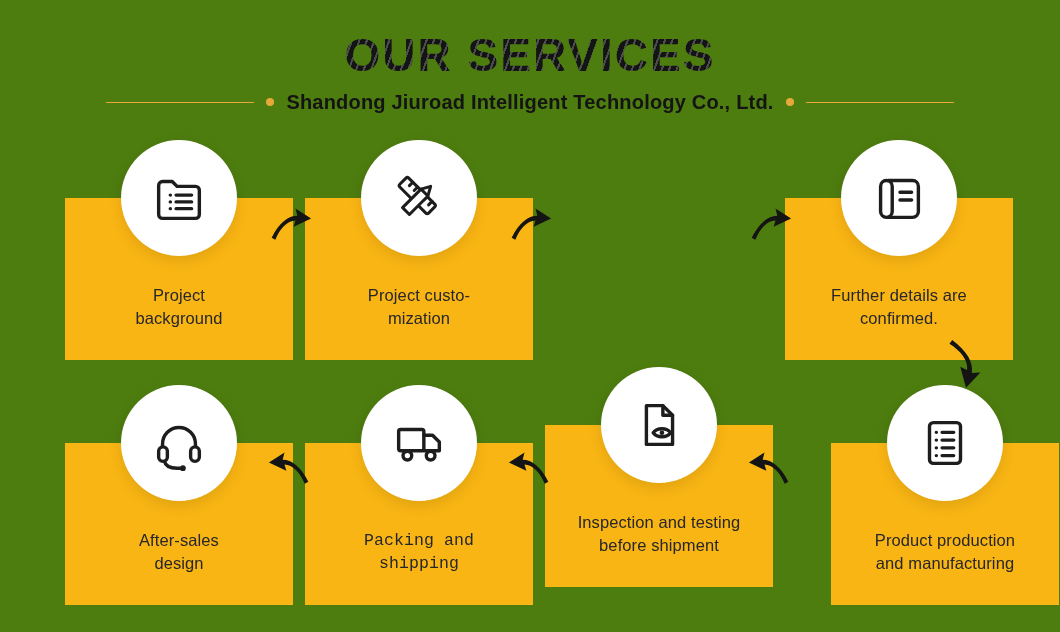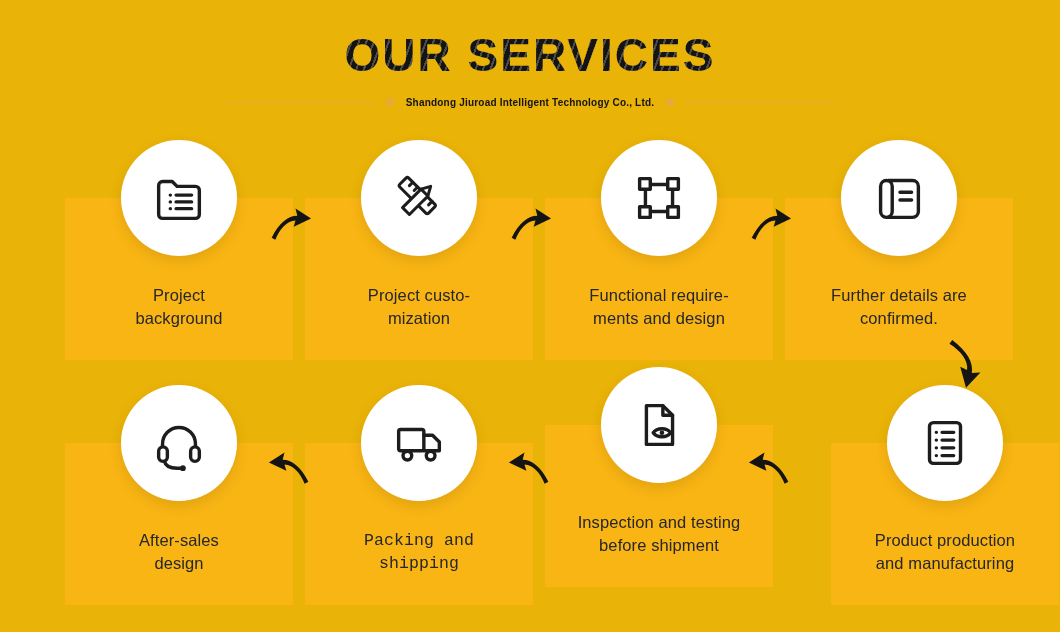--- a/index.html
+++ b/index.html
@@ -1,36 +1,36 @@
 <!DOCTYPE html>
 <html style="--card-yellow: #F9B513; --label-text: #26262B; --accent-gold: #E8A93B; --icon-stroke: #1D1D1D;"><head>
 <meta charset="utf-8">
 <style>
   html,body{margin:0;padding:0;background:#ffffff;}
   .stage{
-    position:relative;width:1060px;height:632px;background:#eab308;overflow:hidden;
+    position:relative;width:1060px;height:632px;background:#4d7c0f;overflow:hidden;
     font-family:"Liberation Sans", sans-serif;
   }
   .title{
     position:absolute;top:28px;left:0;width:100%;margin:0;text-align:center;
     font-size:46px;font-weight:800;letter-spacing:2px;color:#151515;
   }
   @supports (-webkit-background-clip: text){
     .title{
       background-image:repeating-linear-gradient(110deg,#141414 0 5px,#4c4c4c 5px 7px);
       -webkit-background-clip:text;background-clip:text;color:transparent;
     }
   }
   .subtitle-row{
     position:absolute;top:92px;left:0;width:100%;height:20px;
     display:flex;align-items:center;justify-content:center;gap:12px;
   }
   .sline{display:inline-block;width:148px;height:1px;background:var(--accent-gold,#E8A93B);}
   .sdot{display:inline-block;width:8px;height:8px;border-radius:50%;background:var(--accent-gold,#F0A500);}
-  .stext{font-size:10px;font-weight:bold;color:#141414;letter-spacing:0.2px;}
+  .stext{font-size:20px;font-weight:bold;color:#141414;letter-spacing:0.2px;}
 
   .card{
     position:absolute;width:228px;height:162px;background:var(--card-yellow,#F9B513);
   }
   .circle{
     position:absolute;left:50%;top:-58px;transform:translateX(-50%);
     width:116px;height:116px;border-radius:50%;background:#ffffff;
     box-shadow:0 5px 14px rgba(0,0,0,0.10);
     display:flex;align-items:center;justify-content:center;
   }
@@ -87,35 +87,20 @@
             <path d="M13 27 h27 v10 H13 z" fill="#ffffff"></path>
             <path d="M40 27 l9 5 -9 5"></path>
           </g>
         </g>
       </svg>
     </div>
     <div class="label">Project custo-
 mization</div>
   </div>
 
-  <div class="card" style="left:545px;top:198px;">
-    <div class="circle">
-      <svg class="icon" viewBox="0 0 64 64">
-        <g fill="none" stroke="currentColor" stroke-width="3.4" stroke-linejoin="round">
-          <rect x="18" y="18" width="28" height="28"></rect>
-          <rect x="12" y="12" width="11" height="11" fill="#ffffff"></rect>
-          <rect x="41" y="12" width="11" height="11" fill="#ffffff"></rect>
-          <rect x="12" y="41" width="11" height="11" fill="#ffffff"></rect>
-          <rect x="41" y="41" width="11" height="11" fill="#ffffff"></rect>
-        </g>
-      </svg>
-    </div>
-    <div class="label">Functional require-
-ments and design</div>
-  </div>
 
   <div class="card" style="left:785px;top:198px;">
     <div class="circle">
       <svg class="icon" viewBox="0 0 64 64">
         <g stroke="currentColor" stroke-width="3.4" stroke-linecap="round" stroke-linejoin="round">
           <path d="M21 14 h25 a6 6 0 0 1 6 6 v26 a6 6 0 0 1 -6 6 H21" fill="none"></path>
           <path d="M13 20 a6 6 0 0 1 12 0 v26 a6 6 0 0 1 -12 0 z" fill="#ffffff"></path>
           <path d="M33 26 h12 M33 34 h12" fill="none"></path>
         </g>
       </svg>

